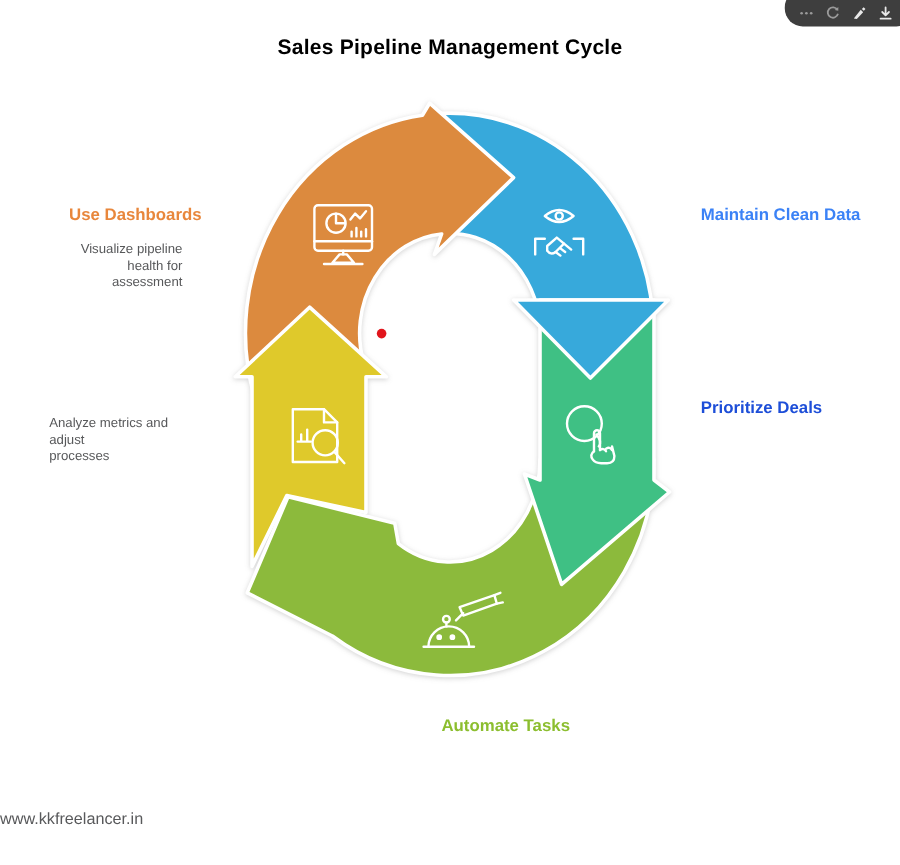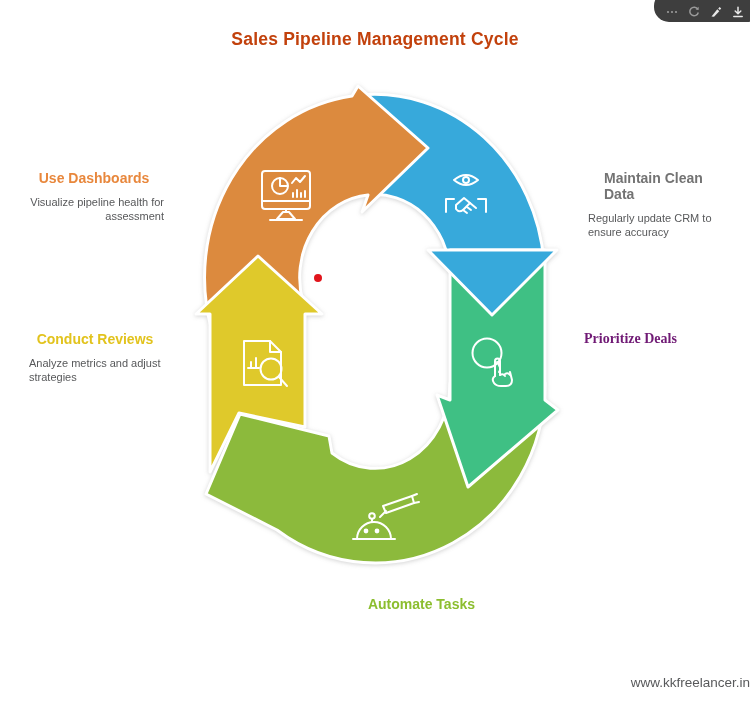--- a/index.html
+++ b/index.html
@@ -2,34 +2,34 @@
 <html><head>
 <meta charset="utf-8">
 <style>
   html,body{margin:0;padding:0;}
   body{
     width:750px;height:721px;position:relative;overflow:hidden;
     background:#ffffff;font-family:"Liberation Sans",sans-serif;
   }
   .page-title{
     position:absolute;top:29px;left:0;width:750px;text-align:center;
-    font-size:17.5px;font-weight:bold;color:#c2410c;letter-spacing:.2px;
+    font-size:17.5px;font-weight:bold;color:#000000;letter-spacing:.2px;
   }
   .ring-svg{position:absolute;left:0;top:0;filter:drop-shadow(0 1px 2px rgba(80,80,80,.25));}
   .step-block{position:absolute;}
   .step-block h3{margin:0 0 10px 0;font-size:14px;font-weight:bold;line-height:16px;}
-  .step-block p{margin:4px;font-size:11px;line-height:13.5px;color:#57585A;white-space:pre-line;}
+  .step-block p{margin:16px;font-size:11px;line-height:13.5px;color:#57585A;white-space:pre-line;}
   .blk-ud{left:20px;top:170px;width:148px;text-align:right;}
   .blk-mcd{left:584px;top:170px;width:150px;text-align:left;}
   .blk-cr{left:25px;top:331px;width:140px;text-align:left;}
   .blk-cr h3{text-align:center;}
   .blk-pd{left:584px;top:331px;width:130px;text-align:left;}
   .blk-at{left:275px;top:596px;width:200px;text-align:center;}
   .footer{
-    position:absolute;top:675px;left:0;width:750px;text-align:right;
+    position:absolute;top:675px;left:0;width:750px;text-align:left;
     font-size:13.5px;color:#58595B;
   }
   .cursor-dot{
     position:absolute;left:314px;top:274px;width:8px;height:8px;border-radius:50%;
   }
   .toolbar{
     position:absolute;top:-9px;right:-12px;width:108px;height:31px;background:#3E3E3E;
     border-radius:15px;box-sizing:border-box;display:flex;align-items:flex-end;
     justify-content:flex-start;gap:10px;padding:0 16px 6px 12px;
   }
@@ -103,39 +103,36 @@
       <path d="M 244 341 h 26 l 11 11 v 33 h -37 Z"></path>
       <path d="M 270 341 v 11 h 11"></path>
       <path d="M 251 368 v -6 M 256 368 v -10 M 248 368 h 11"></path>
       <circle cx="271" cy="369" r="10.5"></circle>
       <path d="M 279 377 L 287 386"></path>
     </g>
   </g>
 </svg>
 
 <div class="step-block blk-ud">
-  <h3 style="color: rgb(232, 135, 60); text-align: center;">Use Dashboards</h3>
+  <h3 style="color: rgb(232, 135, 60);">Use Dashboards</h3>
   <p>Visualize pipeline health for
 assessment</p>
 </div>
 <div class="step-block blk-mcd">
-  <h3 style="color: #737373; margin-left: 20px;">Maintain Clean Data</h3>
-  <p>Regularly update CRM to
-ensure accuracy</p>
+  <h3 style="color: #3b82f6;">Maintain Clean Data</h3>
 </div>
 <div class="step-block blk-pd">
-  <h3 style="color: #701a75; font-family: Liberation Serif, serif;">Prioritize Deals</h3>
+  <h3 style="color: #1d4ed8;">Prioritize Deals</h3>
 </div>
 <div class="step-block blk-at">
   <h3 style="color: rgb(140, 190, 47); text-align: right;">Automate Tasks</h3>
 </div>
 <div class="step-block blk-cr">
-  <h3 style="color: rgb(226, 195, 29);">Conduct Reviews</h3>
   <p>Analyze metrics and adjust
-strategies</p>
+processes</p>
 </div>
 
 <div class="cursor-dot" style="background-color: rgb(225, 21, 28);"></div>
 
 <div class="footer">www.kkfreelancer.in</div>
 
 <div class="toolbar">
   <span class="tb-btn">
     <svg width="12" height="12" viewBox="0 0 12 12">
       <circle cx="2" cy="6" r="1.1" fill="#9a9a9a"></circle>

